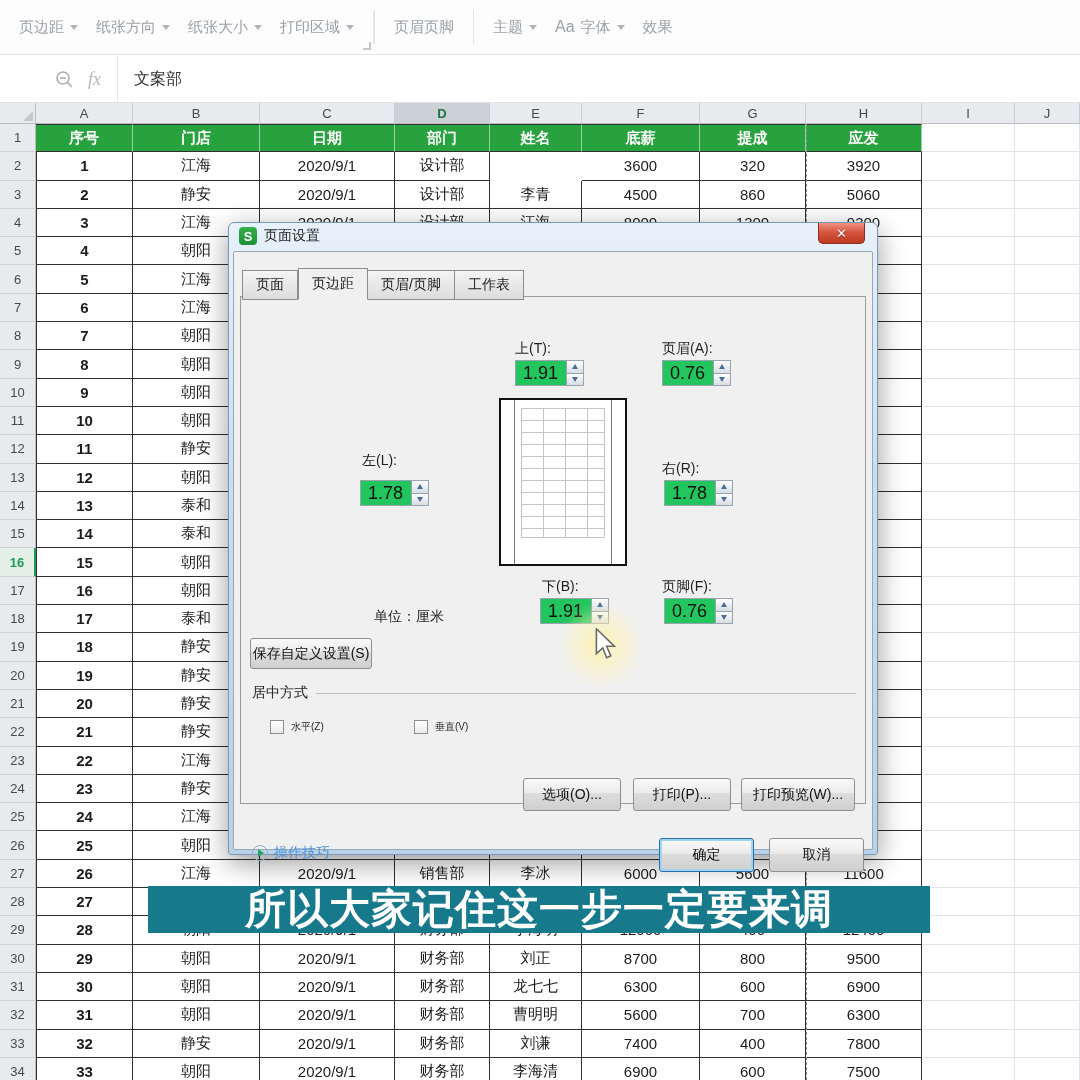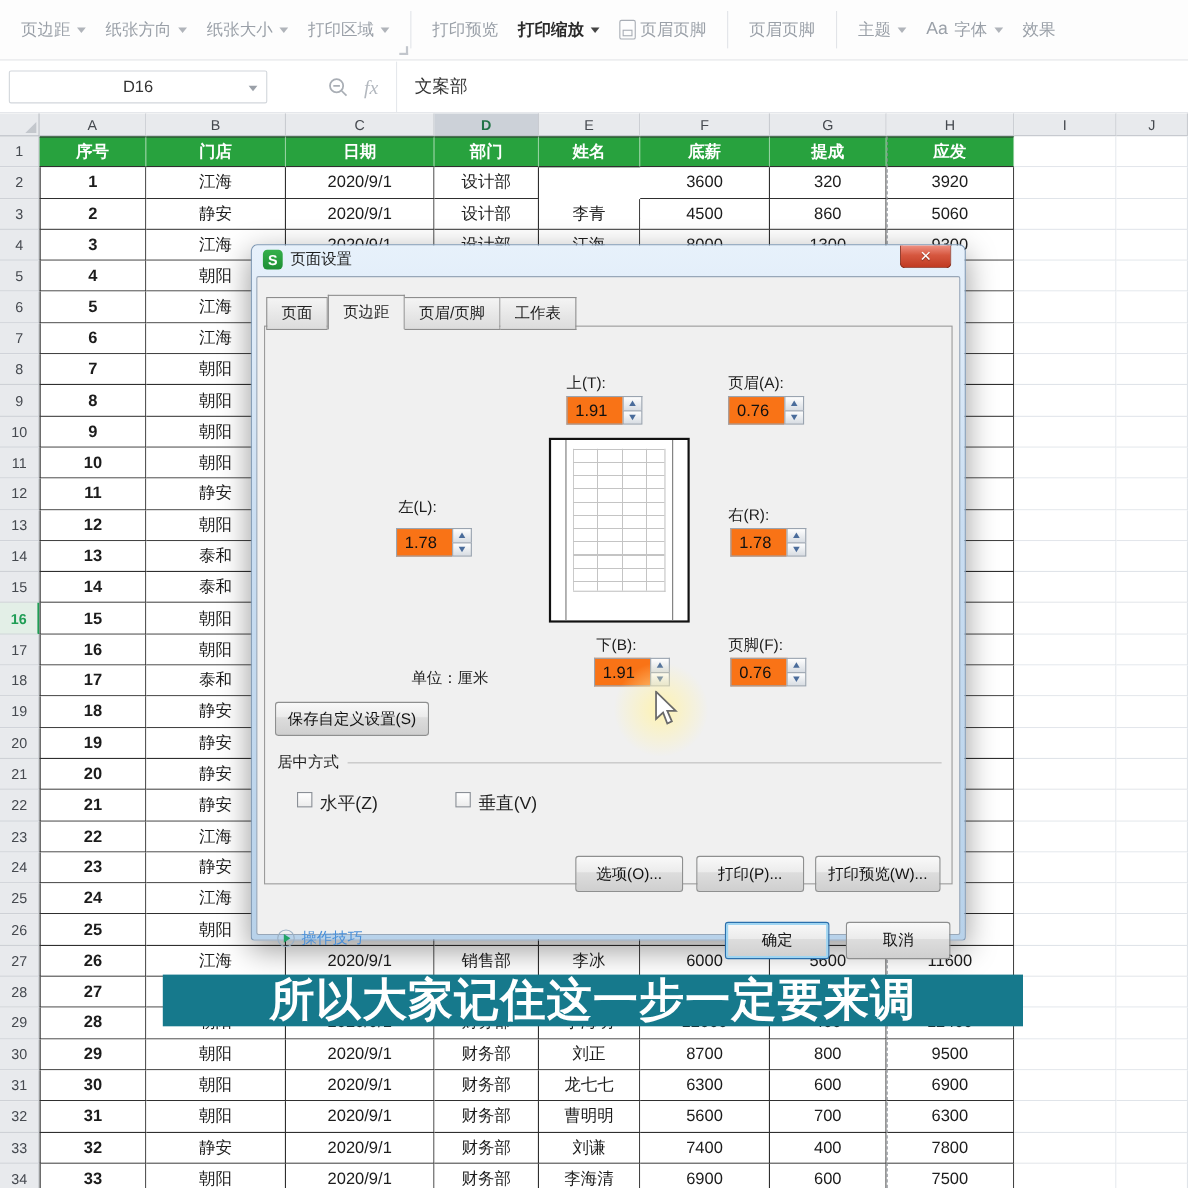--- a/index.html
+++ b/index.html
@@ -80,45 +80,45 @@
     border:1px solid #98a7b8; border-radius:2px; }
   .tabs { position:absolute; left:8px; top:18px; display:flex; z-index:2; }
   .tab { padding:5px 13px; font-size:14px; color:#1e1e1e; background:linear-gradient(#f4f4f4,#dcdcdc);
     border:1px solid #8d8d8d; border-left:none; cursor:pointer; }
   .tab:first-child { border-left:1px solid #8d8d8d; }
   .tab.active { background:#f0f0f0; border-bottom:1px solid #f0f0f0; padding-top:6px; margin-top:-2px;
     border-left:1px solid #8d8d8d; }
   .tabframe { position:absolute; left:6px; right:6px; top:44px; height:508px; border:1px solid #9b9b9b; }
   .fld-label { position:absolute; font-size:14px; color:#1e1e1e; }
   .fld { position:absolute; display:flex; }
-  .fld input { width:51px; height:26px; border:1px solid #9aa4b0; border-right:none; background:#f97316;
-    font-size:15px; color:#111; padding-left:7px; font-family:inherit; }
+  .fld input { width:51px; height:26px; border:1px solid #9aa4b0; border-right:none; background:#22c55e;
+    font-size:18px; color:#111; padding-left:7px; font-family:inherit; }
   .spin { width:18px; height:26px; display:flex; flex-direction:column; }
   .spin span { flex:1; background:linear-gradient(#fefefe,#d8dde3); border:1px solid #9aa4b0;
     display:flex; align-items:center; justify-content:center; cursor:pointer; }
   .spin span:first-child { border-bottom:none; }
   .spin .up::after { content:""; border-left:3.5px solid transparent; border-right:3.5px solid transparent; border-bottom:5px solid #4a6c9b; }
   .spin .dn::after { content:""; border-left:3.5px solid transparent; border-right:3.5px solid transparent; border-top:5px solid #4a6c9b; }
   .preview { position:absolute; left:265px; top:146px; width:128px; height:168px; background:#fff;
     border:2px solid #111; }
   .pv-grid { position:absolute; left:20px; right:20px; top:8px; bottom:26px;
     background:
       repeating-linear-gradient(180deg,#c4c4c4 0 1px,transparent 1px 12px),
       repeating-linear-gradient(90deg,#c4c4c4 0 1px,transparent 1px 22px);
     border-right:1px solid #c4c4c4; border-bottom:1px solid #c4c4c4; }
   .pv-margin-l { position:absolute; left:13px; top:0; bottom:0; width:0; border-left:1px solid #777; }
   .pv-margin-r { position:absolute; right:13px; top:0; bottom:0; width:0; border-left:1px solid #777; }
   .unit { position:absolute; left:140px; top:356px; font-size:14px; color:#1e1e1e; }
   .btn { background:linear-gradient(#f9f9f9,#ebebeb 45%,#dddddd 46%,#cfcfcf); border:1px solid #8e8f8f;
     border-radius:3px; font-size:14px; color:#111; display:flex; align-items:center; justify-content:center;
     cursor:pointer; font-family:inherit; }
-  .savebtn { position:absolute; left:16px; top:386px; width:140px; height:31px; }
+  .savebtn { position:absolute; left:16px; top:386px; width:122px; height:31px; }
   .grp-title { position:absolute; left:18px; top:432px; font-size:14px; color:#1e1e1e; }
   .grp-line { position:absolute; left:82px; right:16px; top:441px; border-top:1px solid #bdbdbd; }
-  .chk { position:absolute; display:flex; align-items:flex-start; gap:7px; font-size:16px; color:#1e1e1e; cursor:pointer; }
+  .chk { position:absolute; display:flex; align-items:center; gap:7px; font-size:10px; color:#1e1e1e; cursor:pointer; }
   .chk .box { width:14px; height:14px; border:1px solid #8a8f96; background:linear-gradient(#fff,#ececec); }
   .opt { position:absolute; top:526px; height:33px; }
   .foot-link { position:absolute; left:18px; top:592px; display:flex; align-items:center; gap:6px;
     font-size:14px; color:#4a90d9; cursor:pointer; }
   .play { width:16px; height:16px; border:1px solid #9ab0c4; border-radius:50%; display:flex;
     align-items:center; justify-content:center; }
   .play::after { content:""; border-left:6px solid #21a366; border-top:4px solid transparent; border-bottom:4px solid transparent; margin-left:1px; }
   .okbtn { position:absolute; left:425px; top:586px; width:95px; height:34px;
     border:1px solid #2a6fac; box-shadow:inset 0 0 0 2px #9fd5f2; }
   .cancelbtn { position:absolute; left:535px; top:586px; width:95px; height:34px; }
@@ -150,33 +150,20 @@
           <span>纸张大小</span>
           <span class="arr"></span>
         </span>
       <span class="tb-item">
           <span>打印区域</span>
           <span class="arr"></span>
         </span>
       <span class="launcher"></span>
     </div>
     <div class="tb-sep"></div>
-    <div class="tb-group">
-      <span class="tb-item">
-          <span>打印预览</span>
-        </span>
-      <span class="tb-item bold">
-          <span>打印缩放</span>
-          <span class="arr"></span>
-        </span>
-      <span class="tb-item">
-          <span class="icon-page"></span>
-          <span>页眉页脚</span>
-        </span>
-    </div>
     <div class="tb-sep"></div>
     <div class="tb-group">
       <span class="tb-item">
           <span>页眉页脚</span>
         </span>
     </div>
     <div class="tb-sep"></div>
     <div class="tb-group">
       <span class="tb-item">
           <span>主题</span>
@@ -188,24 +175,20 @@
           <span class="arr"></span>
         </span>
       <span class="tb-item">
           <span>效果</span>
         </span>
 
     </div>
   </div>
 
   <div class="fbar">
-    <div class="namebox">
-      <span>D16</span>
-      <span class="nb-arr"></span>
-    </div>
     <div class="f-icons">
       <svg width="19" height="19" viewBox="0 0 19 19">
         <circle cx="8" cy="8" r="6" fill="none" stroke="#a9aeb5" stroke-width="1.6"></circle>
         <line x1="5" y1="8" x2="11" y2="8" stroke="#a9aeb5" stroke-width="1.6"></line>
         <line x1="12.5" y1="12.5" x2="17" y2="17" stroke="#a9aeb5" stroke-width="1.6"></line>
       </svg>
       <span class="fx">fx</span>
     </div>
     <div class="f-input">
       <span>文案部</span>

